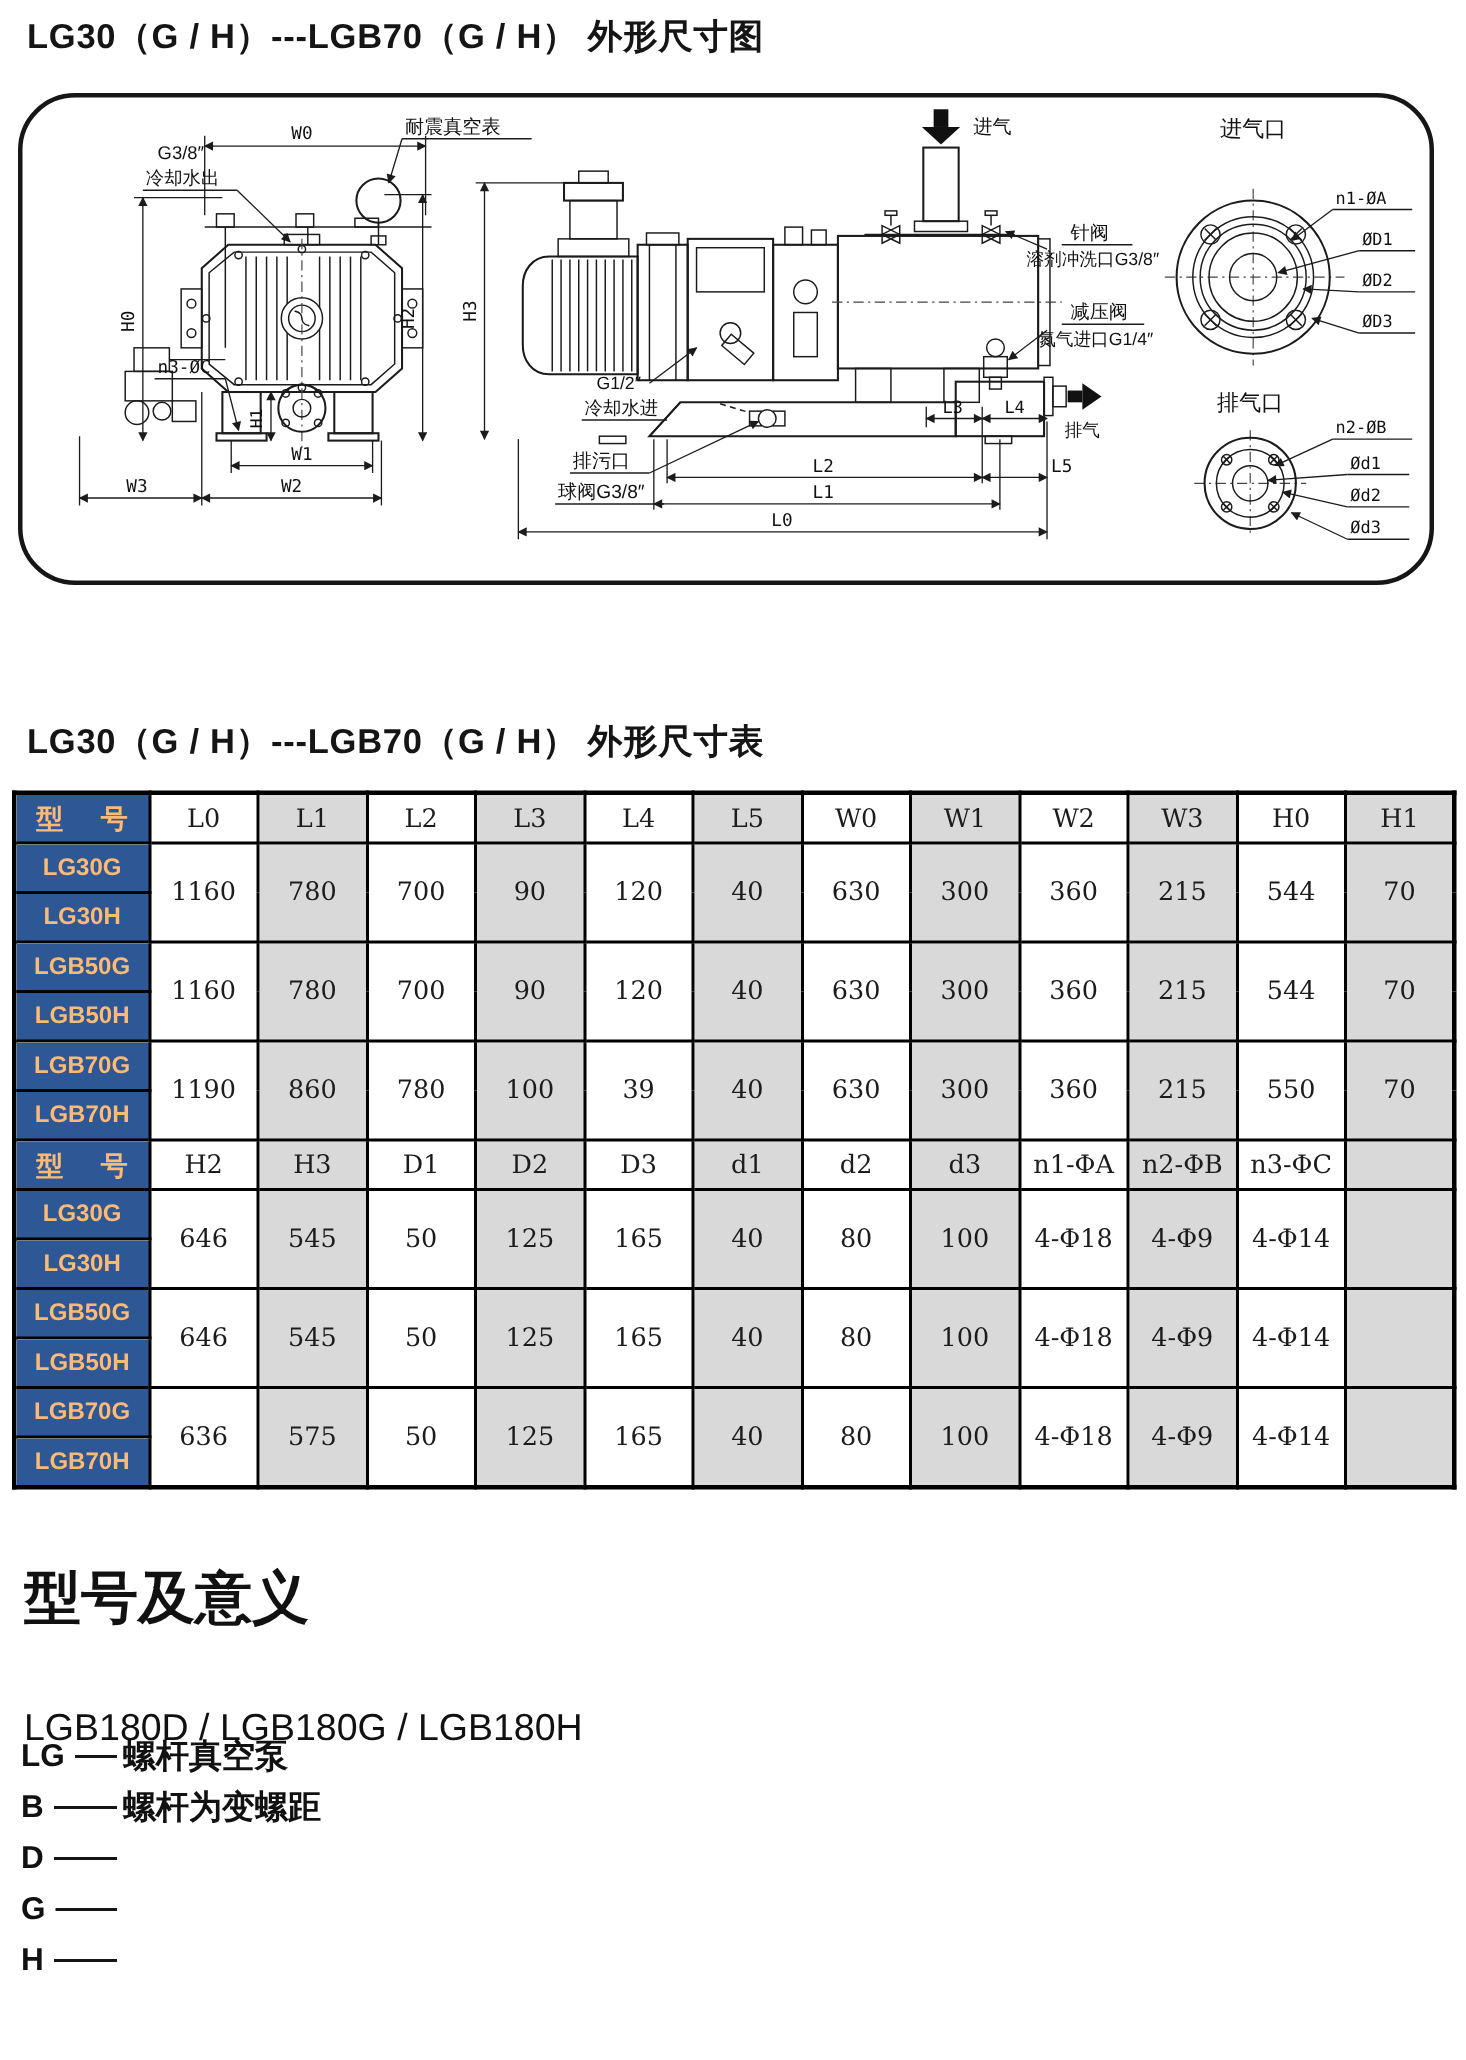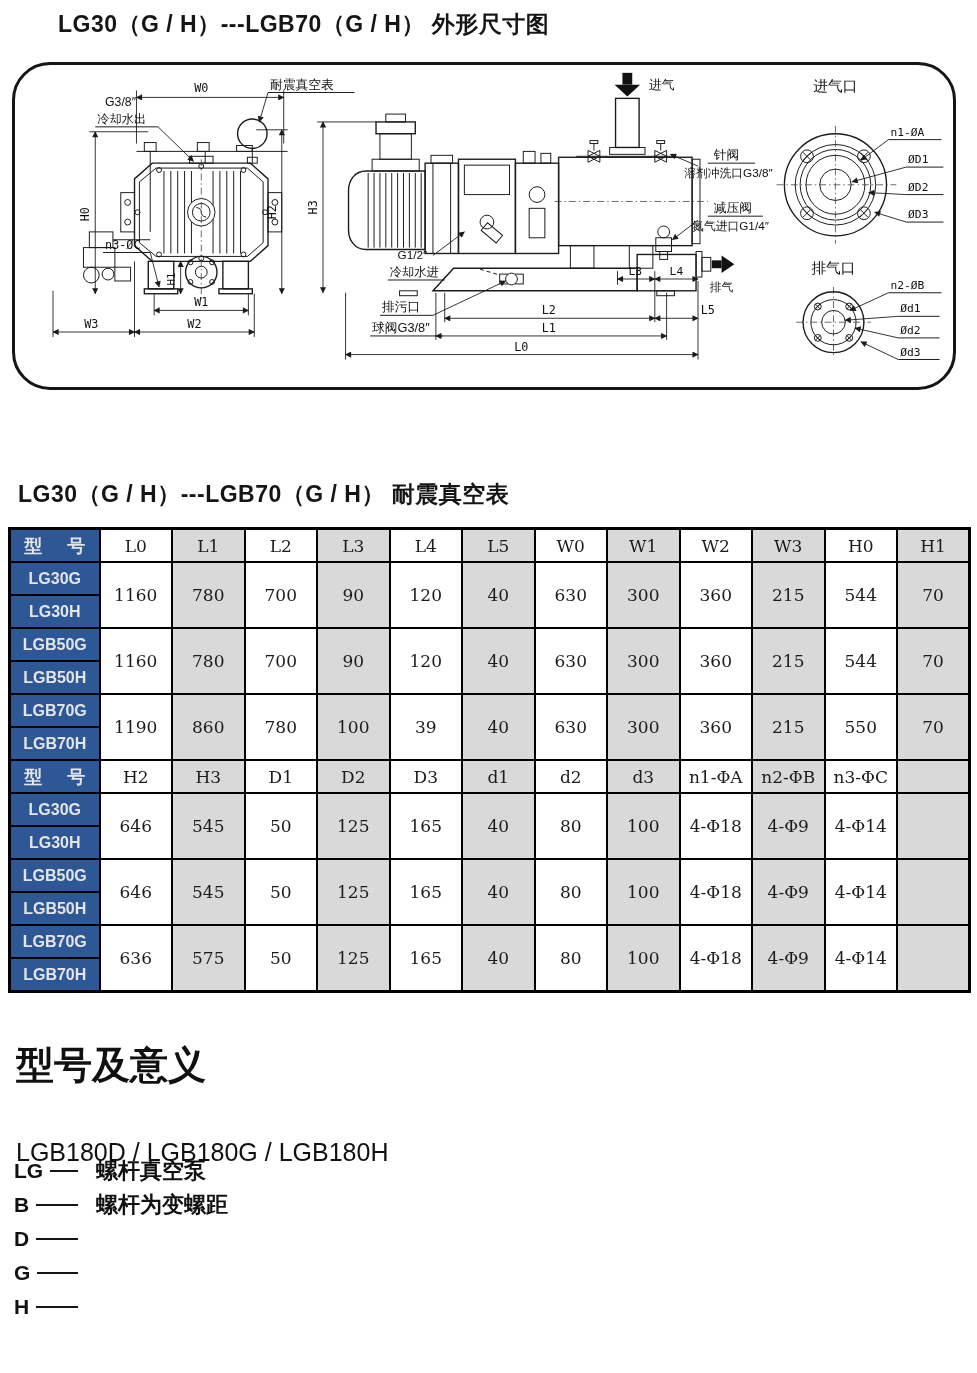--- a/index.html
+++ b/index.html
@@ -1,21 +1,21 @@
 <!DOCTYPE html>
 <html style="--blue: #2d5795; --gray: #d9d9d9;"><head>
 <meta charset="utf-8">
 <style>
   html,body{margin:0;padding:0;}
   body{
     width:977px;height:1373px;background:#ffffff;position:relative;
     font-family:"Liberation Sans",sans-serif;color:#111;overflow:hidden;
   }
   .sec-title{position:absolute;left:18px;font-size:23px;font-weight:bold;color:#151515;letter-spacing:0.5px;}
-  #title-diagram{top:9px;margin-left:40px;}
+  #title-diagram{top:9px;}
   #title-table{top:479px;}
 
   
   .diagram-box{
     position:absolute;left:12px;top:62px;width:944px;height:328px;
     border:3px solid #161616;border-radius:38px;background:#fff;box-sizing:border-box;
   }
   .diagram-box svg{display:block;width:100%;height:100%;}
   svg text{font-family:"DejaVu Sans Mono","Liberation Sans",monospace;fill:#111;}
   svg .cjk{font-family:"Liberation Sans",sans-serif;}
@@ -28,34 +28,34 @@
   
   table.dims{
     position:absolute;left:8px;top:527px;width:961px;
     border-collapse:collapse;table-layout:fixed;
     border:3px solid #000;
   }
   table.dims td,table.dims th{
     border:2px solid #000;text-align:center;vertical-align:middle;
     height:31px;padding:0;overflow:hidden;
   }
-  .mcell{background:var(--blue);color:#e5e5e5;font-weight:bold;font-size:16px;font-family:"Liberation Sans",sans-serif;}
+  .mcell{background:var(--blue);color:#fdba74;font-weight:bold;font-size:16px;font-family:"Liberation Sans",sans-serif;}
   .hcell{font-size:18px;letter-spacing:10px;text-indent:10px;}
   .vcell{font-family:"DejaVu Serif","Liberation Serif",serif;font-size:17px;color:#1c1c1c;background:#fff;}
   .gray{background:var(--gray);}
 
   
   #legend-heading{position:absolute;left:16px;top:1040px;font-size:38px;font-weight:bold;}
   #legend-subtitle{position:absolute;left:16px;top:1094px;font-size:25px;font-weight:normal;margin-top:44px;}
   .legend-list{position:absolute;left:14px;top:1154px;width:940px;}
   .legend-item{display:flex;align-items:center;height:34px;font-size:22px;}
   .legend-lead{display:flex;align-items:center;width:64px;flex:0 0 64px;}
   .legend-term{font-weight:bold;font-size:21px;white-space:nowrap;}
   .legend-dash{flex:1;border-top:2.5px solid #151515;margin-left:7px;height:0;}
-  .legend-desc{margin-left:18px;white-space:nowrap;font-weight:bold;}
+  .legend-desc{margin-left:4px;white-space:nowrap;font-weight:bold;}
 </style>
 </head>
 <body>
 
 <div class="sec-title" id="title-diagram">LG30（G / H）---LGB70（G / H） 外形尺寸图</div>
 
 <div class="diagram-box">
 <svg viewBox="0 0 944 328">
   <defs>
     <marker id="ae" viewBox="0 0 10 10" refX="9" refY="5" markerWidth="10" markerHeight="7" orient="auto-start-reverse">
@@ -362,21 +362,21 @@
     <text x="896" y="274" font-size="11.5">Ød2</text>
     <line class="ln" x1="894" y1="278" x2="936" y2="278"></line>
     <line class="dim" x1="894" y1="278" x2="850" y2="268" marker-end="url(#ae)"></line>
     <text x="896" y="296" font-size="11.5">Ød3</text>
     <line class="ln" x1="894" y1="300" x2="936" y2="300"></line>
     <line class="dim" x1="894" y1="300" x2="856" y2="282" marker-end="url(#ae)"></line>
   </g>
 </svg>
 </div>
 
-<div class="sec-title" id="title-table">LG30（G / H）---LGB70（G / H） 耐震真空表</div>
+<div class="sec-title" id="title-table">LG30（G / H）---LGB70（G / H） 外形尺寸表</div>
 
 <table class="dims">
   <colgroup id="cols">
       <col style="width: 90px;">
       <col style="width: 72.5px;">
       <col style="width: 72.5px;">
       <col style="width: 72.5px;">
       <col style="width: 72.5px;">
       <col style="width: 72.5px;">
       <col style="width: 72.5px;">

